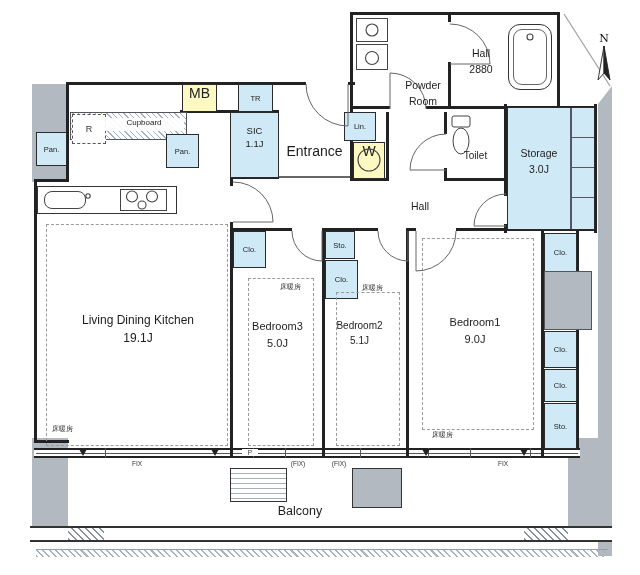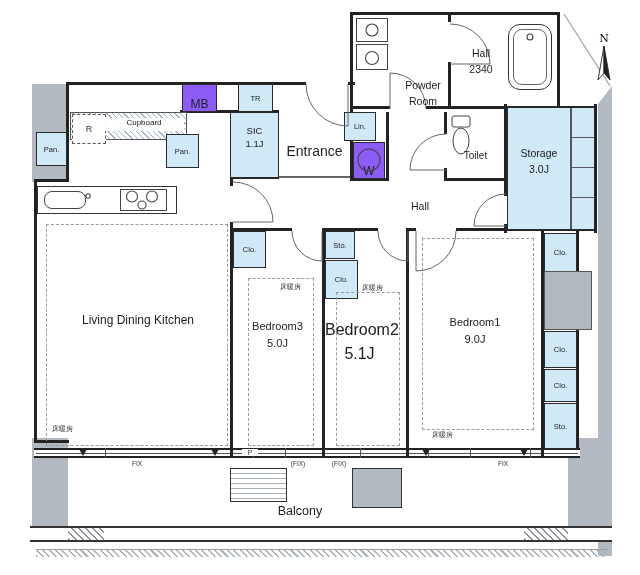--- a/index.html
+++ b/index.html
@@ -2,21 +2,21 @@
 <html><head>
 <meta charset="utf-8">
 <style>
   html,body{margin:0;padding:0;background:#fff}
   #plan{position:relative;width:640px;height:575px;background:#fff;
         font-family:"Liberation Sans","DejaVu Sans",sans-serif;overflow:hidden}
   .abs{position:absolute;box-sizing:border-box}
   .wall{background:#222}
   .thin{background:#666}
   .blue{background:#cfe9f7;border:1.5px solid #2b2b2b;display:flex;align-items:center;justify-content:center;font-size:7.5px;color:#222}
-  .whitebox{background:#8b5cf6;border:1.5px solid #2b2b2b;display:flex;align-items:flex-end;justify-content:center;font-size:12px;color:#222}
+  .whitebox{background:#fef9c3;border:1.5px solid #2b2b2b;display:flex;align-items:flex-start;justify-content:center;font-size:14px;color:#222}
   .grayf{background:#b3b9c0}
   .dash{border:1.3px dashed #9a9a9a}
   .rlbl{text-align:center;color:#1d1d1d;line-height:1.5}
   .sm{font-size:7px;color:#333;white-space:nowrap}
   .fix{font-size:6.5px;color:#333;text-align:center;white-space:nowrap}
   .tri{width:0;height:0;border-left:4.5px solid transparent;border-right:4.5px solid transparent;border-top:7px solid #222}
   .tick{background:#222}
   .tick2{background:#555}
   svg.overlay{position:absolute;left:0;top:0;pointer-events:none}
 </style>
@@ -192,36 +192,37 @@
     <line x1="564" y1="14" x2="610" y2="86" stroke="#9aa0a6" stroke-width="1.2"></line>
     <g>
       <text x="604" y="42" text-anchor="middle" font-size="11" font-family="DejaVu Serif, serif" fill="#111">N</text>
       <polygon points="604,46 598,80 604,73" fill="#fff" stroke="#222" stroke-width="0.9"></polygon>
       <polygon points="604,46 610,80 604,73" fill="#222" stroke="#222" stroke-width="0.9"></polygon>
     </g>
   </svg>
 
   <div class="abs rlbl" style="left:48px;top:311px;width:180px;font-size:12px">
     <div>Living Dining Kitchen</div>
+    <div>19.1J</div>
   </div>
   <div class="abs rlbl" style="left:233px;top:318px;width:89px;font-size:11px">
     <div>Bedroom3</div>
     <div>5.0J</div>
   </div>
-  <div class="abs rlbl" style="left:325px;top:318px;width:69px;font-size:16px">
+  <div class="abs rlbl" style="left:325px;top:318px;width:69px;font-size:10px">
     <div>Bedroom2</div>
     <div>5.1J</div>
   </div>
   <div class="abs rlbl" style="left:409px;top:314px;width:132px;font-size:11px">
     <div>Bedroom1</div>
     <div>9.0J</div>
   </div>
   <div class="abs rlbl" style="left:453px;top:46px;width:56px;font-size:10.5px">
     <div>Hall</div>
-    <div>2340</div>
+    <div>2880</div>
   </div>
   <div class="abs rlbl" style="left:392px;top:78px;width:62px;font-size:10.5px">
     <div>Powder Room</div>
   </div>
   <div class="abs rlbl" style="left:447px;top:148px;width:57px;font-size:10px">
     <div>Toilet</div>
   </div>
   <div class="abs rlbl" style="left:507px;top:146px;width:64px;font-size:10.5px">
     <div>Storage</div>
     <div>3.0J</div>

